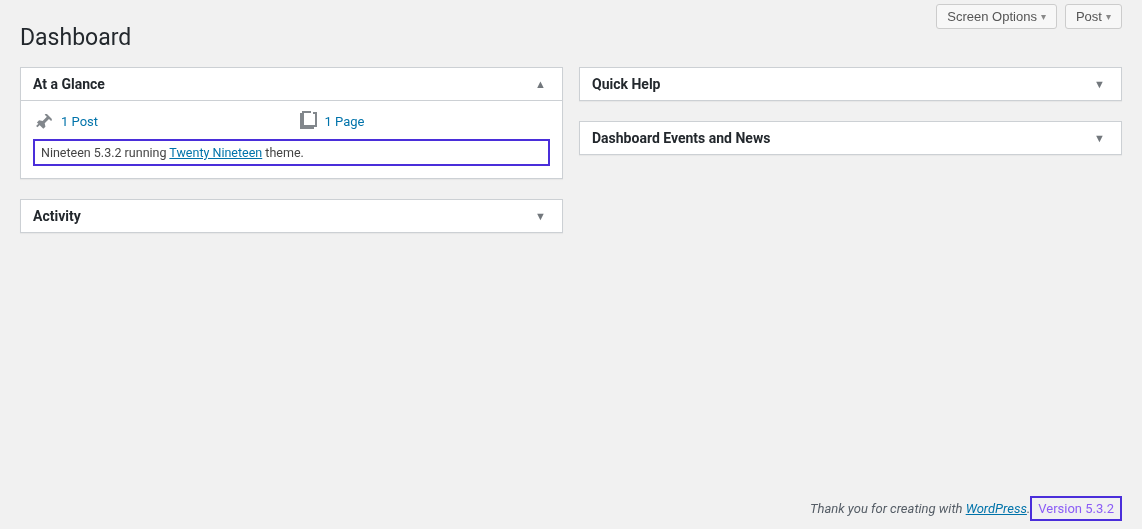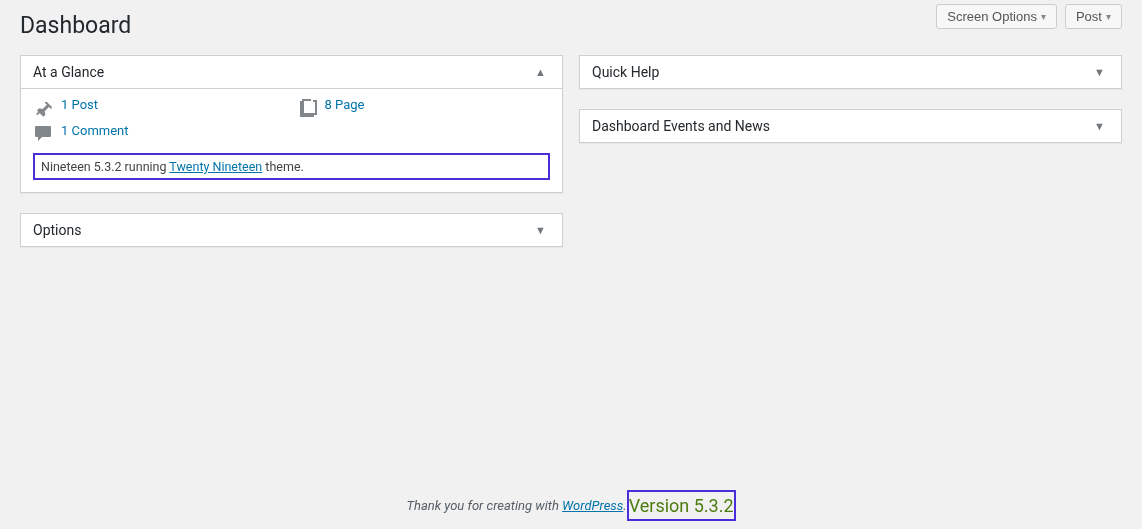--- a/index.html
+++ b/index.html
@@ -35,21 +35,21 @@
       gap: 4px;
     }
     .screen-btn::after {
       content: "▾";
       font-size: 10px;
       color: #888;
     }
     h1.page-title {
       font-size: 23px;
       font-weight: 400;
-      padding: 12px 0 6px 0;
+      padding: 24px 0 6px 0;
       color: #23282d;
     }
     .columns {
       display: flex;
       gap: 16px;
       margin-top: 10px;
     }
     .col { flex: 1; min-width: 0; }
     .postbox {
       background: #fff;
@@ -63,70 +63,70 @@
       align-items: center;
       border-bottom: 1px solid #ccd0d4;
       padding: 8px 12px;
       cursor: move;
     }
     .postbox.collapsed .postbox-header {
       border-bottom: none;
     }
     .postbox-header h2 {
       font-size: 14px;
-      font-weight: 400;
+      font-weight: 700;
       color: #23282d;
     }
     .toggle-arrow {
       color: #72777c;
       font-size: 11px;
       cursor: pointer;
       padding: 0 4px;
     }
     .inside {
       padding: 8px 12px 12px 12px;
     }
     .glance-items {
       display: grid;
       grid-template-columns: 1fr 1fr;
       gap: 6px 10px;
       margin-bottom: 10px;
     }
     .glance-item {
       display: flex;
-      align-items: flex-start;
+      align-items: flex-end;
       gap: 8px;
     }
     .glance-item a { color: #0073aa; text-decoration: none; font-size: 13px; }
     .dashicon { width: 20px; height: 20px; color: #82878c; flex-shrink: 0; }
     .version-box {
       border: 2px solid #4a2eda;
       padding: 4px 6px;
       font-size: 12.5px;
       color: #444;
     }
     .version-box a { color: #0073aa; text-decoration: underline; }
     .footer {
       position: absolute;
       bottom: 8px;
       left: 20px;
       right: 20px;
       display: flex;
-      justify-content: center;
+      justify-content: flex-end;
       align-items: center;
       font-size: 13px;
       color: #555d66;
     }
     .footer a { color: #0073aa; text-decoration: underline; }
     .footer-thanks { font-style: italic; }
     .version-badge {
       border: 2px solid #4a2eda;
-      padding: 3px 0;
-      font-size: 18px;
-      color: #4d7c0f;
+      padding: 3px 6px;
+      font-size: 13px;
+      color: #8b5cf6;
     }
   </style>
 </head>
 <body>
 
 <div class="top-buttons">
   <button class="screen-btn">
     <span>Screen Options</span>
   </button>
   <button class="screen-btn">
@@ -150,38 +150,32 @@
             <div class="glance-item">
               <svg class="dashicon" viewBox="0 0 20 20">
                   <path fill="currentColor" d="M10.44 1.56l7.99 7.99c.59.59.59 1.54 0 2.12l-.35.35-2.12-2.12-4.24 4.24.71 3.54-2.12 2.12-6.36-6.36 2.12-2.12 3.54.71 4.24-4.24L11.73 5.67l.35-.35c.59-.59 1.54-.59 2.12 0zM3.08 16.92l3.54-3.54 1.41 1.41-3.54 3.54z"></path>
                 </svg>
               <a href="#">1 Post</a>
             </div>
             <div class="glance-item">
               <svg class="dashicon" viewBox="0 0 20 20">
                   <path fill="currentColor" d="M5 2h9v2H7v12h11V5h-2V3h4v15H5V2zm-2 2h2v14h12v2H3V4z"></path>
                 </svg>
-              <a href="#">8 Page</a>
-            </div>
-            <div class="glance-item">
-              <svg class="dashicon" viewBox="0 0 20 20">
-                  <path fill="currentColor" d="M3 3h14a1 1 0 011 1v9a1 1 0 01-1 1H9l-4 4v-4H3a1 1 0 01-1-1V4a1 1 0 011-1z"></path>
-                </svg>
-              <a href="#">1 Comment</a>
+              <a href="#">1 Page</a>
             </div>
           </div>
           <div class="version-box">
             <span>Nineteen 5.3.2 running </span><a href="#">Twenty Nineteen</a><span> theme.</span>
           </div>
         </div>
       </div>
 
       <div class="postbox collapsed">
         <div class="postbox-header">
-          <h2>Options</h2>
+          <h2>Activity</h2>
           <span class="toggle-arrow">▼</span>
         </div>
       </div>
 
     </div>
 
     <div class="col">
       <div class="postbox collapsed">
         <div class="postbox-header">
           <h2>Quick Help</h2>

